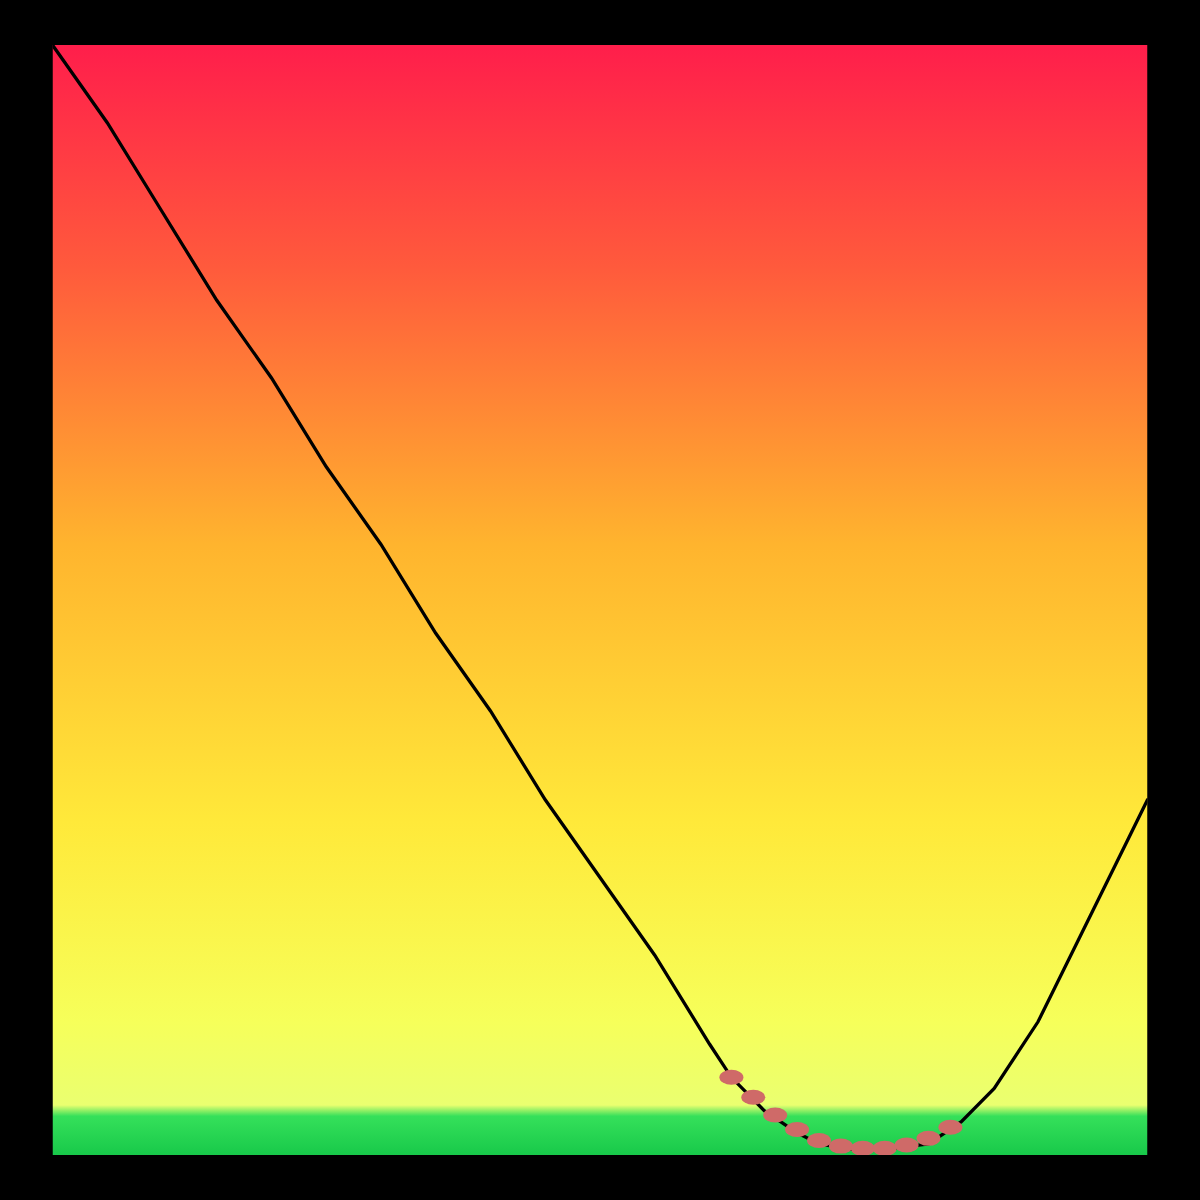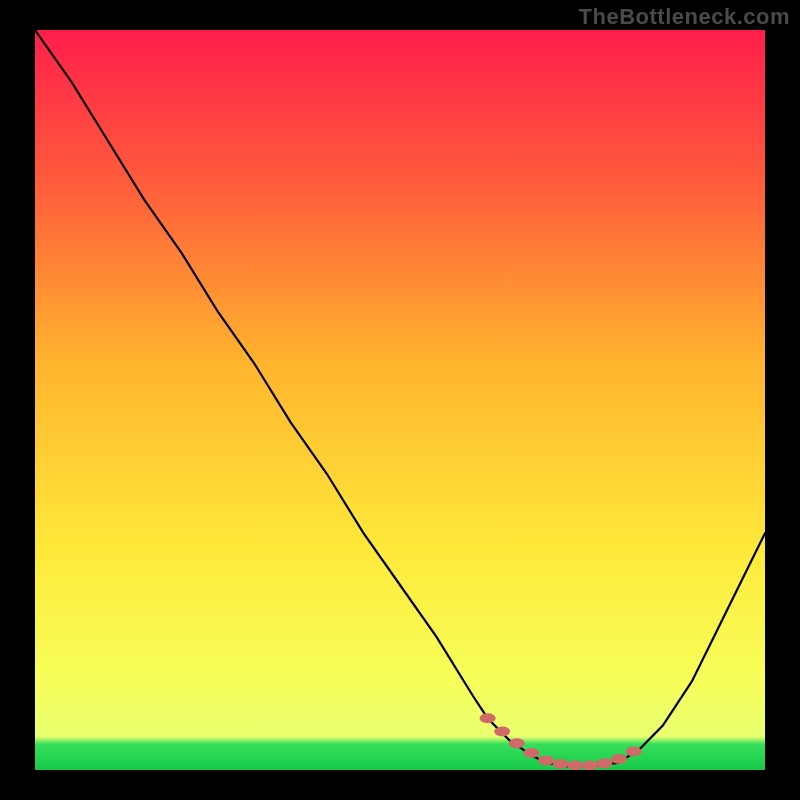--- a/index.html
+++ b/index.html
@@ -33,21 +33,20 @@
     top: 30px;
     width: 730px;
     height: 740px;
   }
   svg { display: block; }
 </style>
 </head>
 <body>
 
 <div class="frame">
-  <div class="watermark">TheBottleneck.com</div>
   <div class="plot-area">
     <svg id="chart-svg" width="730" height="740" viewBox="0 0 730 740">
         <defs>
           <linearGradient id="heat" x1="0" y1="0" x2="0" y2="1">
             <stop offset="0%" stop-color="#ff1e4b"></stop>
             <stop offset="20%" stop-color="#ff5a3c"></stop>
             <stop offset="45%" stop-color="#ffb42e"></stop>
             <stop offset="70%" stop-color="#ffe93a"></stop>
             <stop offset="88%" stop-color="#f6ff5a"></stop>
             <stop offset="95.5%" stop-color="#eaff70"></stop>

